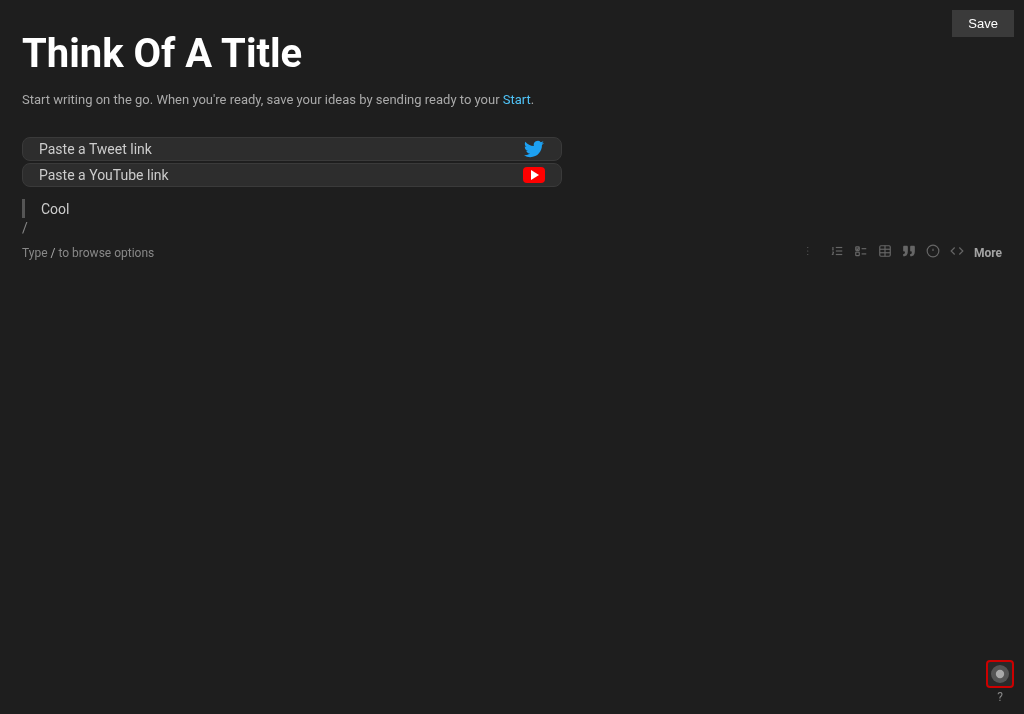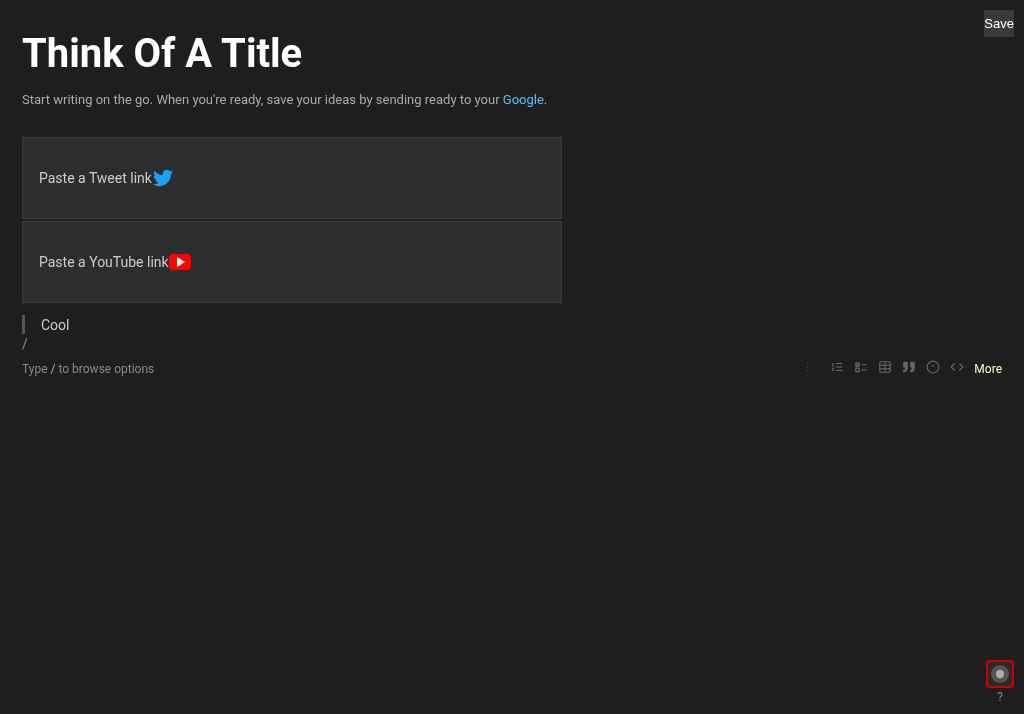--- a/index.html
+++ b/index.html
@@ -18,21 +18,21 @@
     .top-bar {
       position: absolute;
       top: 10px;
       right: 10px;
     }
 
     .save-btn {
       background-color: #3a3a3a;
       color: #ffffff;
       border: none;
-      padding: 6px 0;
+      padding: 6px 16px;
       border-radius: 0;
       font-size: 13px;
       cursor: pointer;
     }
 
     
     .main-content {
       padding: 30px 22px 0 22px;
     }
 
@@ -66,24 +66,25 @@
     .embed-cards {
       display: flex;
       flex-direction: column;
       gap: 2px;
       margin-bottom: 12px;
     }
 
     .embed-card {
       background-color: #2d2d2d;
       border: 1px solid #3a3a3a;
-      border-radius: 0;
-      padding: 29px 16px;
-      display: flex;
-      align-items: center;
+      border-radius: 8px;
+      padding: 0 16px;
+      display: flex;
+      align-items: center;
+      justify-content: space-between;
       cursor: pointer;
       width: 540px;
     }
 
     .embed-card-label {
       font-size: 14px;
       color: #cccccc;
     }
 
     .embed-card-icon {
@@ -166,22 +167,23 @@
     }
 
     .toolbar-icon {
       color: #666666;
       font-size: 14px;
       cursor: pointer;
     }
 
     .toolbar-more {
       font-size: 12px;
-      color: #fef9c3;
-      cursor: pointer;
+      color: #a3a3a3;
+      cursor: pointer;
+      font-weight: bold;
     }
 
     
     .help-btn {
       position: absolute;
       bottom: 10px;
       right: 10px;
       display: flex;
       flex-direction: column;
       align-items: center;
@@ -223,21 +225,21 @@
 
 <div class="top-bar">
   <button class="save-btn">Save</button>
 </div>
 
 <div class="main-content">
 
   <h1 class="page-title">Think Of A Title</h1>
 
   <p class="subtitle">
-    <span>Start writing on the go. When you're ready, save your ideas by sending ready to your </span><a href="#">Google</a><span>.</span>
+    <span>Start writing on the go. When you're ready, save your ideas by sending ready to your </span><a href="#">Start</a><span>.</span>
   </p>
 
 
   <div class="embed-cards">
 
     <div class="embed-card">
       <span class="embed-card-label">Paste a Tweet link</span>
       <div class="embed-card-icon">
 
         <svg width="20" height="20" viewBox="0 0 24 24" fill="#1da1f2">

